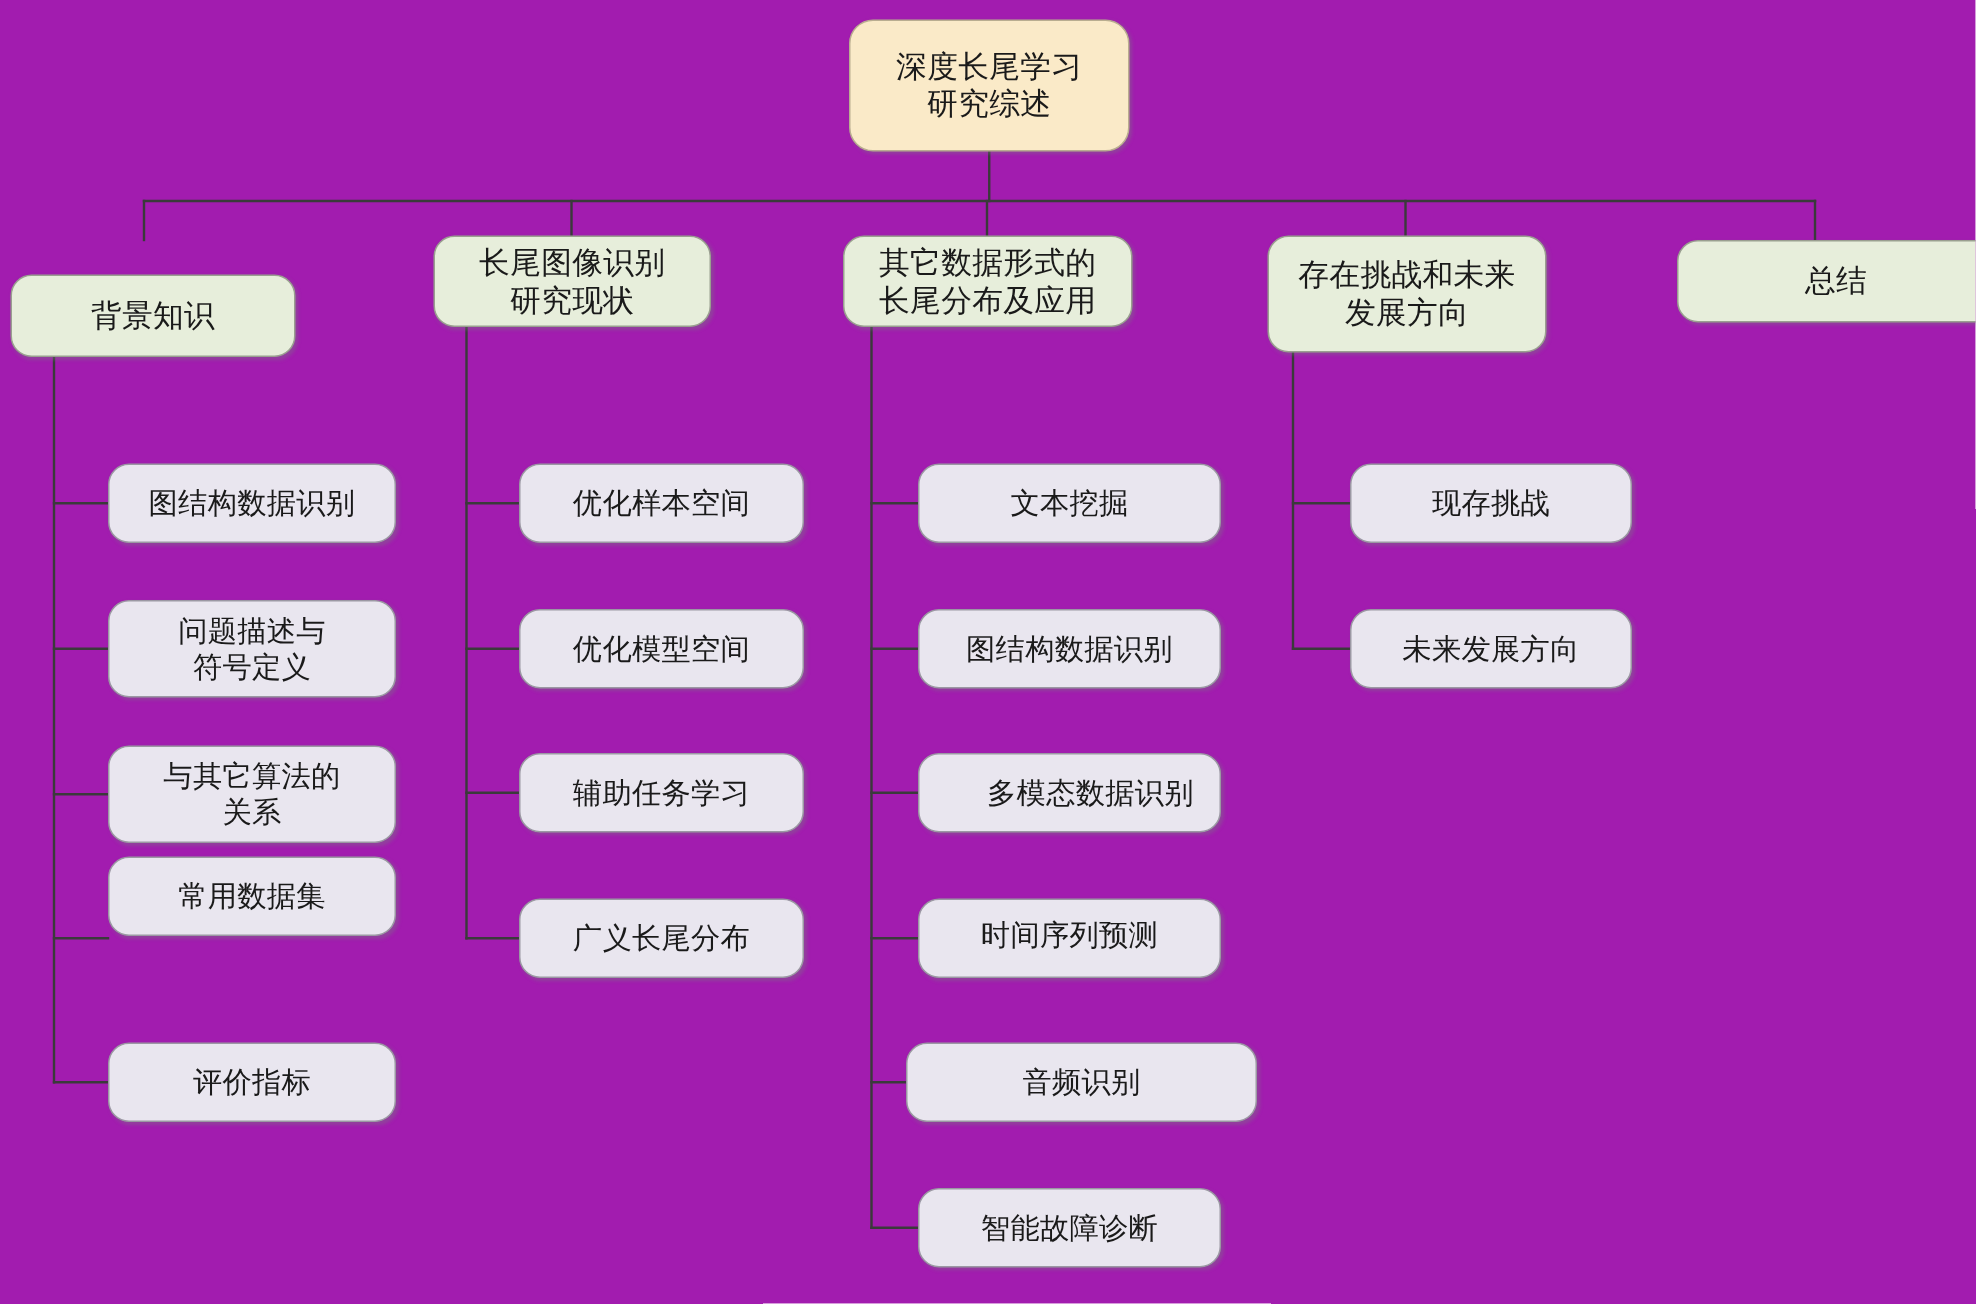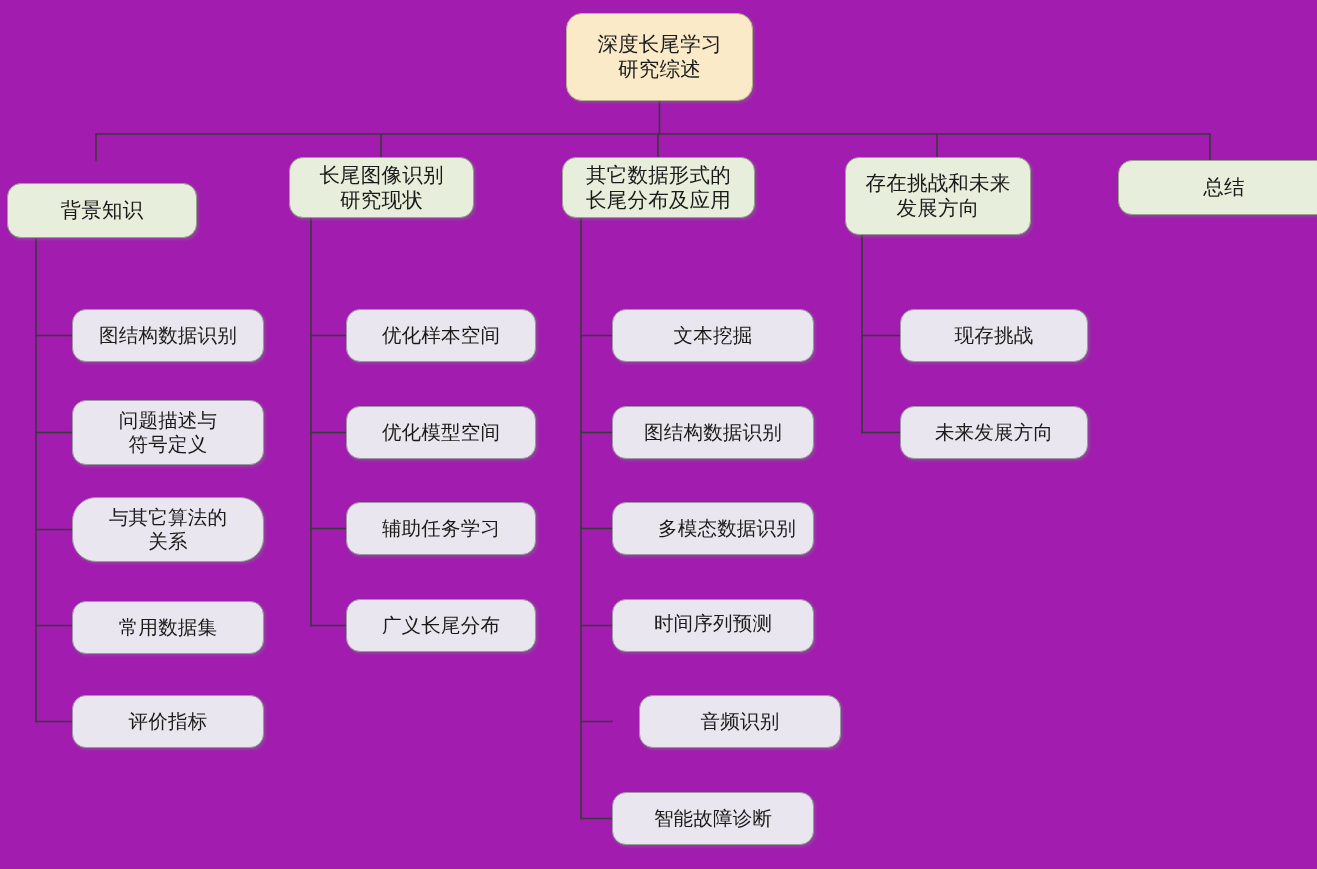--- a/index.html
+++ b/index.html
@@ -102,37 +102,37 @@
         <path d="M 1210 134 L 1210 160"></path>
       </g>
   </svg>
   <div id="nodes-layer">
       <div class="node root" style="left: 566px; top: 13px; width: 187px; height: 88px;"><span class="node-label">深度长尾学习
 研究综述</span></div>
       <div class="node level2" style="left: 7px; top: 160px; width: 190px; height: 55px; margin-top: 23px;"><span class="node-label">背景知识</span></div>
       <div class="node level3" style="left: 72px; top: 309px; width: 192px; height: 53px;"><span class="node-label">图结构数据识别</span></div>
       <div class="node level3" style="left: 72px; top: 400px; width: 192px; height: 65px;"><span class="node-label">问题描述与
 符号定义</span></div>
-      <div class="node level3" style="left: 72px; top: 497px; width: 192px; height: 65px; border-radius: 24px;"><span class="node-label">与其它算法的
+      <div class="node level3" style="left: 72px; top: 497px; width: 192px; height: 65px;"><span class="node-label">与其它算法的
 关系</span></div>
-      <div class="node level3" style="left: 72px; top: 601px; width: 192px; height: 53px;"><span class="node-label">常用数据集</span></div>
+      <div class="node level3" style="left: 72px; top: 571px; width: 192px; height: 53px;"><span class="node-label">常用数据集</span></div>
       <div class="node level3" style="left: 72px; top: 695px; width: 192px; height: 53px;"><span class="node-label">评价指标</span></div>
       <div class="node level2" style="left: 289px; top: 157px; width: 185px; height: 61px;"><span class="node-label">长尾图像识别
 研究现状</span></div>
       <div class="node level3" style="left: 346px; top: 309px; width: 190px; height: 53px;"><span class="node-label">优化样本空间</span></div>
       <div class="node level3" style="left: 346px; top: 406px; width: 190px; height: 53px;"><span class="node-label">优化模型空间</span></div>
       <div class="node level3" style="left: 346px; top: 502px; width: 190px; height: 53px;"><span class="node-label">辅助任务学习</span></div>
       <div class="node level3" style="left: 346px; top: 599px; width: 190px; height: 53px;"><span class="node-label">广义长尾分布</span></div>
       <div class="node level2" style="left: 562px; top: 157px; width: 193px; height: 61px; text-align: right;"><span class="node-label">其它数据形式的
 长尾分布及应用</span></div>
       <div class="node level3" style="left: 612px; top: 309px; width: 202px; height: 53px; text-align: right;"><span class="node-label">文本挖掘</span></div>
       <div class="node level3" style="left: 612px; top: 406px; width: 202px; height: 53px;"><span class="node-label">图结构数据识别</span></div>
       <div class="node level3" style="left: 612px; top: 502px; width: 202px; height: 53px; padding-left: 28px;"><span class="node-label">多模态数据识别</span></div>
       <div class="node level3" style="left: 612px; top: 599px; width: 202px; height: 53px; font-family: Liberation Mono, monospace;"><span class="node-label">时间序列预测</span></div>
-      <div class="node level3" style="left: 639px; top: 695px; width: 202px; height: 53px;"><span class="node-label">音频识别</span></div>
+      <div class="node level3" style="left: 604px; top: 695px; width: 234px; height: 53px;"><span class="node-label">音频识别</span></div>
       <div class="node level3" style="left: 612px; top: 792px; width: 202px; height: 53px; text-align: center;"><span class="node-label">智能故障诊断</span></div>
       <div class="node level2" style="left: 845px; top: 157px; width: 186px; height: 78px;"><span class="node-label">存在挑战和未来
 发展方向</span></div>
       <div class="node level3" style="left: 900px; top: 309px; width: 188px; height: 53px;"><span class="node-label">现存挑战</span></div>
       <div class="node level3" style="left: 900px; top: 406px; width: 188px; height: 53px;"><span class="node-label">未来发展方向</span></div>
       <div class="node level2" style="left: 1118px; top: 160px; width: 212px; height: 55px; justify-content: center;"><span class="node-label">总结</span></div>
     </div>
 </div>
 
 </body></html>

